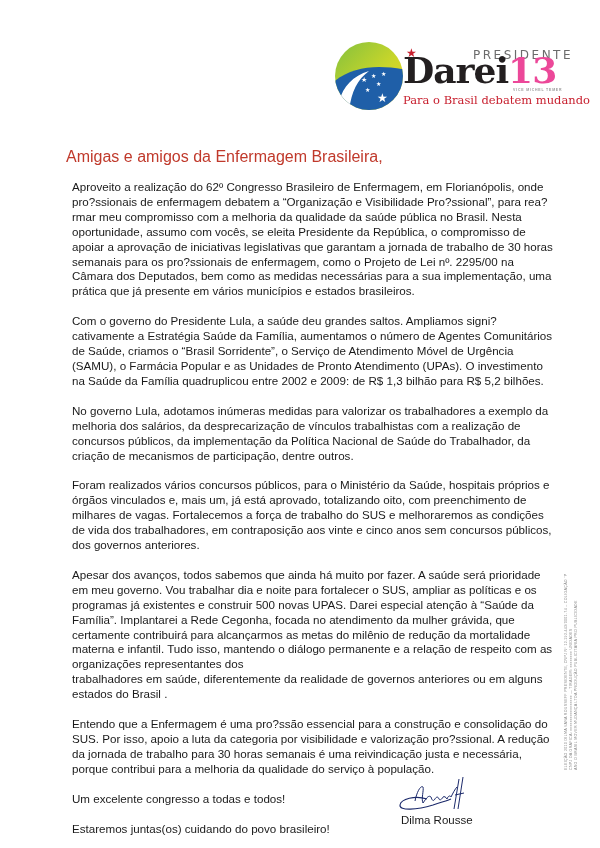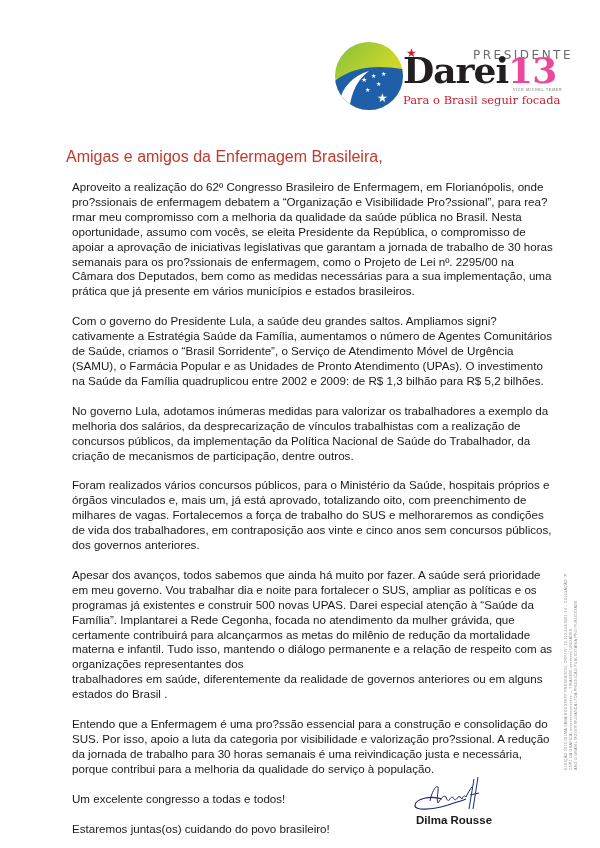--- a/index.html
+++ b/index.html
@@ -105,25 +105,24 @@
     }
     .letter-body p {
       margin: 0 0 15px 8px;
       white-space: pre-line;
     }
     .p-first {
       text-indent: 0;
     }
     .signature-block {
       position: absolute;
-      left: 410px;
+      left: 395px;
       top: 775px;
       width: 120px;
       height: 60px;
-      font-weight: bold;
     }
     .signature-svg {
       position: absolute;
       left: 2px;
       top: 0;
       width: 80px;
       height: 38px;
     }
     .signature-name {
       position: absolute;
@@ -175,21 +174,21 @@
       <text x="43" y="46" font-size="6" fill="#ffffff">★</text>
       <text x="32" y="52" font-size="6" fill="#ffffff">★</text>
       <text x="44" y="62" font-size="12" fill="#ffffff">★</text>
     </g>
   </svg>
   <div class="logo-text-block">
     <span class="logo-presidente">PRESIDENTE</span>
     <span class="logo-star">★</span>
     <div class="logo-dilma"><span>Darei</span><span class="logo-13">13</span></div>
     <span class="logo-vice">VICE MICHEL TEMER</span>
-    <span class="logo-slogan">Para o Brasil seguir focada</span>
+    <span class="logo-slogan">Para o Brasil debatem mudando</span>
   </div>
 </div>
 
 <div class="greeting">Amigas e amigos da Enfermagem Brasileira,</div>
 
 <div class="letter-body">
   <p class="p-first">Aproveito a realização do 62º Congresso Brasileiro de Enfermagem, em Florianópolis, onde pro?ssionais de enfermagem debatem a “Organização e Visibilidade Pro?ssional”, para rea?rmar meu compromisso com a melhoria da qualidade da saúde pública no Brasil. Nesta oportunidade, assumo com vocês, se eleita Presidente da República, o compromisso de apoiar a aprovação de iniciativas legislativas que garantam a jornada de trabalho de 30 horas semanais para os pro?ssionais de enfermagem, como o Projeto de Lei nº. 2295/00 na Câmara dos Deputados, bem como as medidas necessárias para a sua implementação, uma prática que já presente em vários municípios e estados brasileiros.</p>
   <p>Com o governo do Presidente Lula, a saúde deu grandes saltos. Ampliamos signi?cativamente a Estratégia Saúde da Família, aumentamos o número de Agentes Comunitários de Saúde, criamos o “Brasil Sorridente”, o Serviço de Atendimento Móvel de Urgência (SAMU), o Farmácia Popular e as Unidades de Pronto Atendimento (UPAs). O investimento na Saúde da Família quadruplicou entre 2002 e 2009: de R$ 1,3 bilhão para R$ 5,2 bilhões.</p>
   <p>No governo Lula, adotamos inúmeras medidas para valorizar os trabalhadores a exemplo da melhoria dos salários, da desprecarização de vínculos trabalhistas com a realização de concursos públicos, da implementação da Política Nacional de Saúde do Trabalhador, da criação de mecanismos de participação, dentre outros.</p>
   <p>Foram realizados vários concursos públicos, para o Ministério da Saúde, hospitais próprios e órgãos vinculados e, mais um, já está aprovado, totalizando oito, com preenchimento de milhares de vagas. Fortalecemos a força de trabalho do SUS e melhoraremos as condições de vida dos trabalhadores, em contraposição aos vinte e cinco anos sem concursos públicos, dos governos anteriores.</p>

